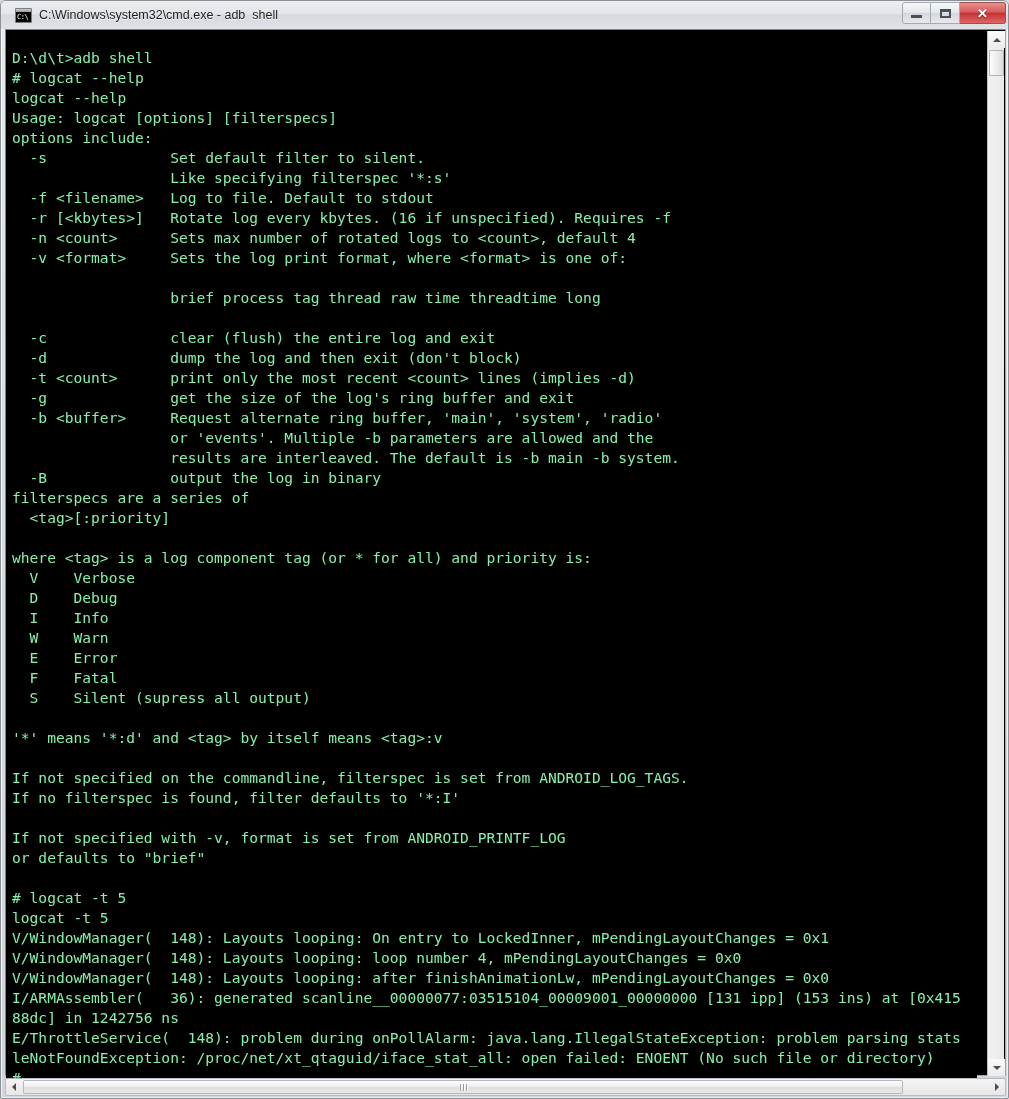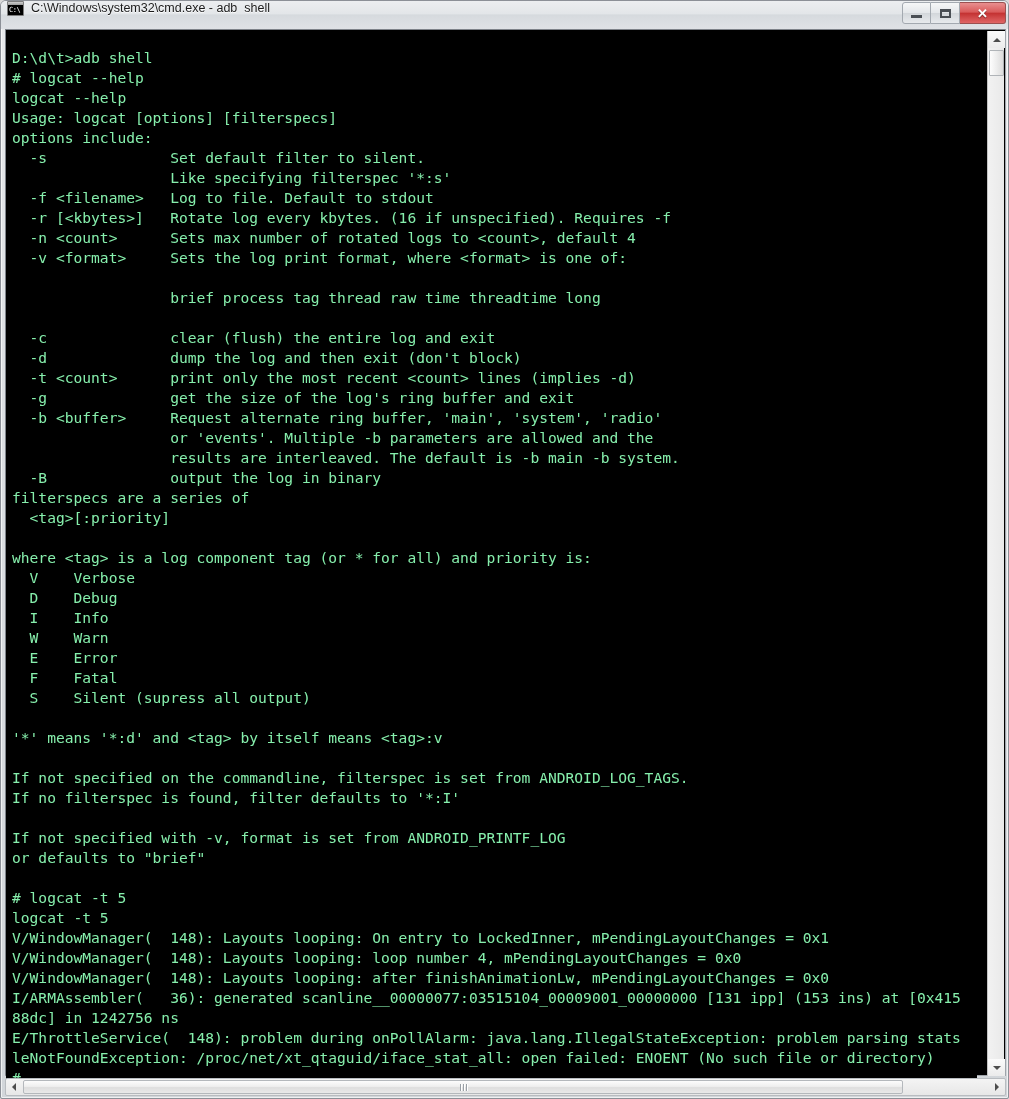--- a/index.html
+++ b/index.html
@@ -22,22 +22,22 @@
     box-shadow: inset 0 0 0 1px rgba(255,255,255,0.65);
     overflow: hidden;
   }
 
   
   #titlebar {
     position: absolute;
     left: 0; top: 0;
     width: 1009px; height: 28px;
     background: linear-gradient(to bottom, #eceef0 0%, #e3e6e9 45%, #d6dade 50%, #dfe2e6 100%);
-    display: flex; align-items: flex-start;
-    padding-left: 6px;
+    display: flex; align-items: center;
+    padding-left: 14px;
     user-select: none;
   }
   #cmd-icon {
     width: 17px; height: 15px;
     background: #000;
     border: 1px solid #7d7d7d;
     position: relative;
     flex: 0 0 auto;
     margin-right: 7px;
     border-radius: 1px;

